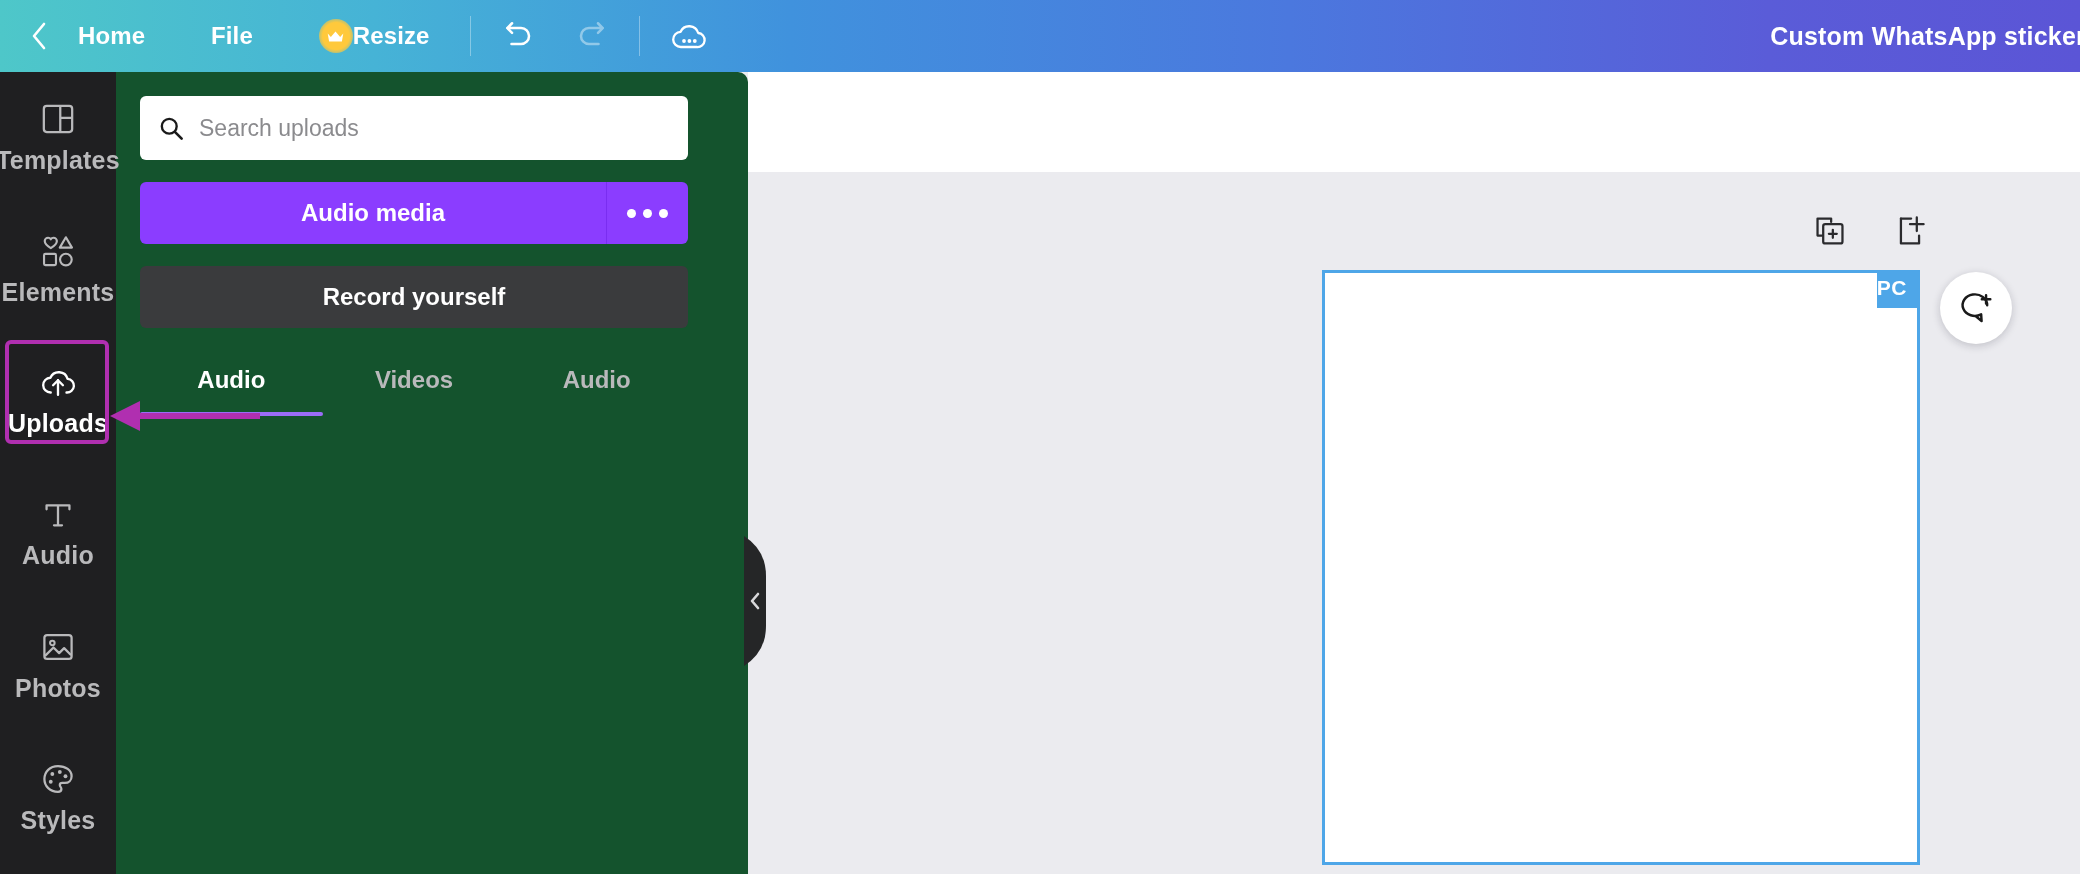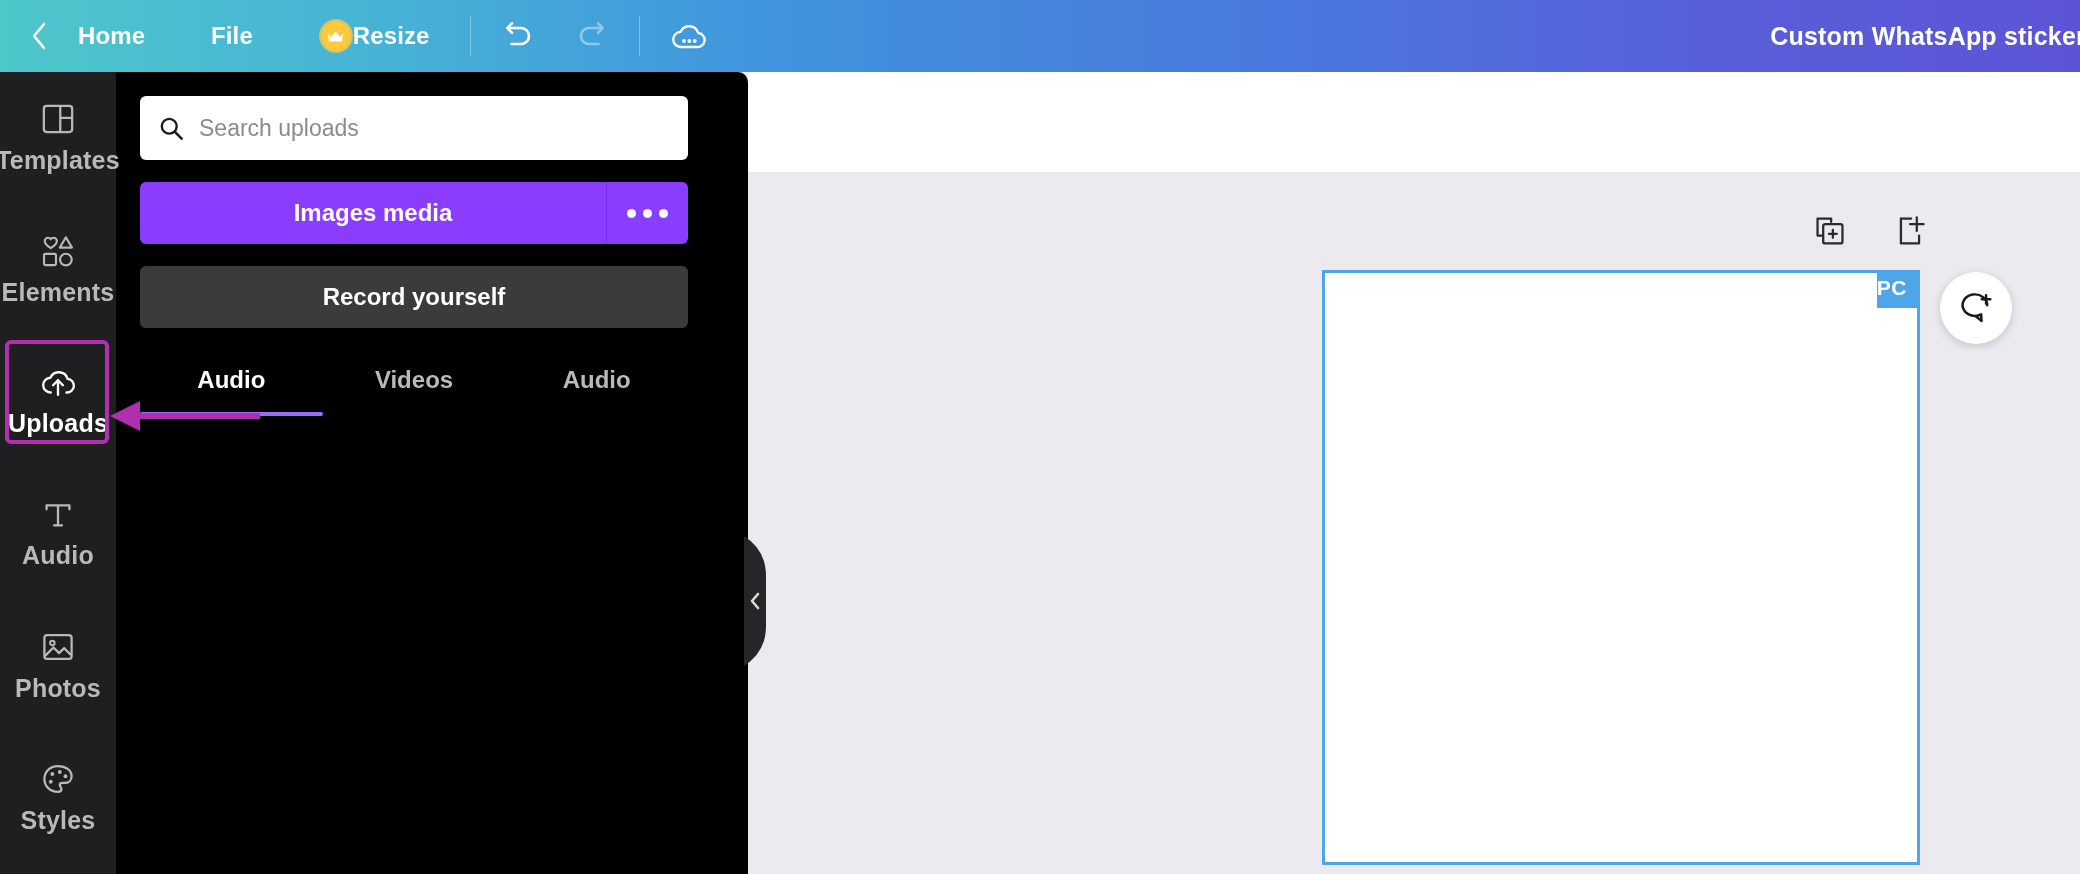--- a/index.html
+++ b/index.html
@@ -92,21 +92,21 @@
     width: 104px; height: 104px;
     border: 4px solid #b02fb0;
     border-radius: 6px;
     pointer-events: none;
   }
 
   
   .panel {
     position: absolute; left: 116px; top: 72px;
     width: 632px; height: 802px;
-    background: #000000;
+    background: #14532d;
     border-top-right-radius: 10px;
     z-index: 25;
   }
   .panel-inner { padding: 24px 24px 0 24px; }
 
   .search-box {
     position: relative;
     width: 548px; height: 64px;
     background: #ffffff;
     border-radius: 6px;
@@ -381,21 +381,21 @@
         <span class="search-ic">
           <svg width="27" height="27" viewBox="0 0 24 24" fill="none">
             <circle cx="10" cy="10" r="6.6" stroke="#1a1a1a" stroke-width="2.1"></circle>
             <path d="M15 15 L21 21" stroke="#1a1a1a" stroke-width="2.4" stroke-linecap="round"></path>
           </svg>
         </span>
         <input class="search-input" type="text" placeholder="Search uploads" style="">
       </div>
 
       <div class="upload-row">
-        <div class="upload-main">Images media</div>
+        <div class="upload-main">Audio media</div>
         <div class="upload-more">
           <span class="dot"></span>
           <span class="dot"></span>
           <span class="dot"></span>
         </div>
       </div>
 
       <div class="record-btn">Record yourself</div>
 
       <div class="tabs">

